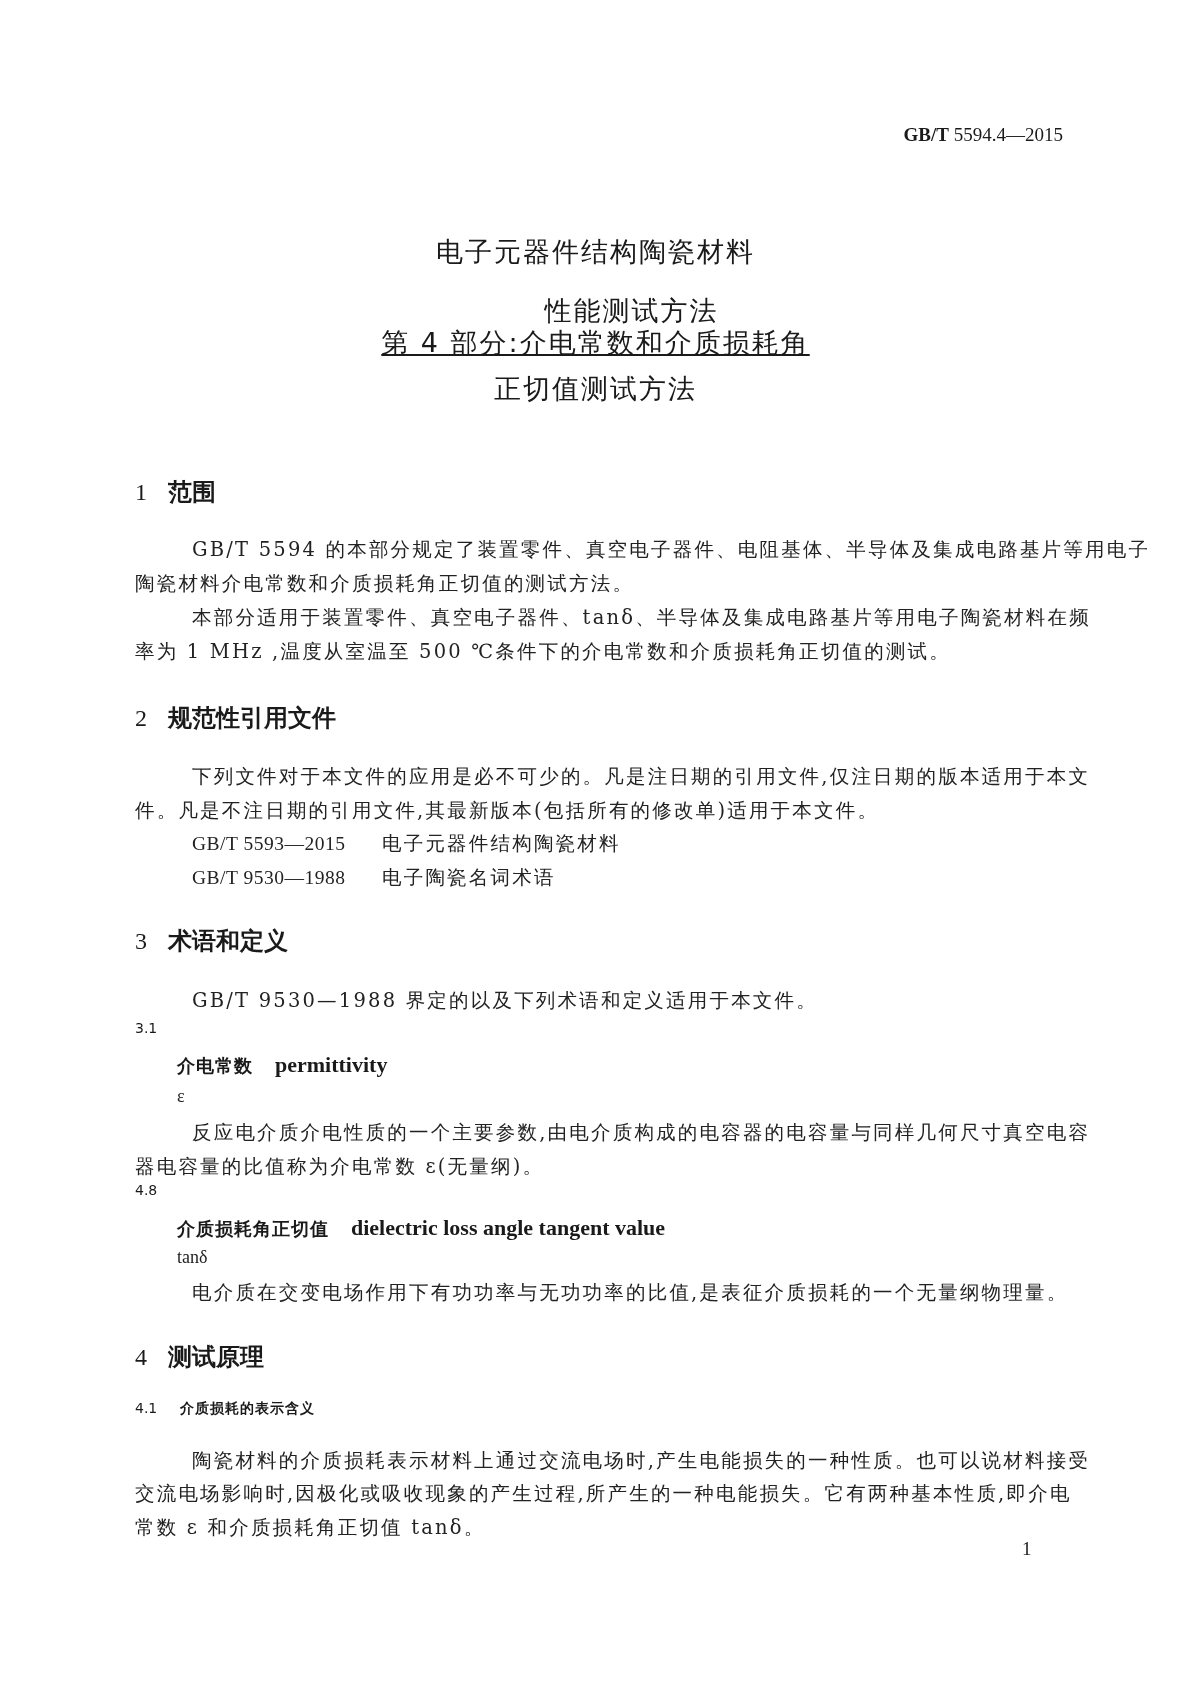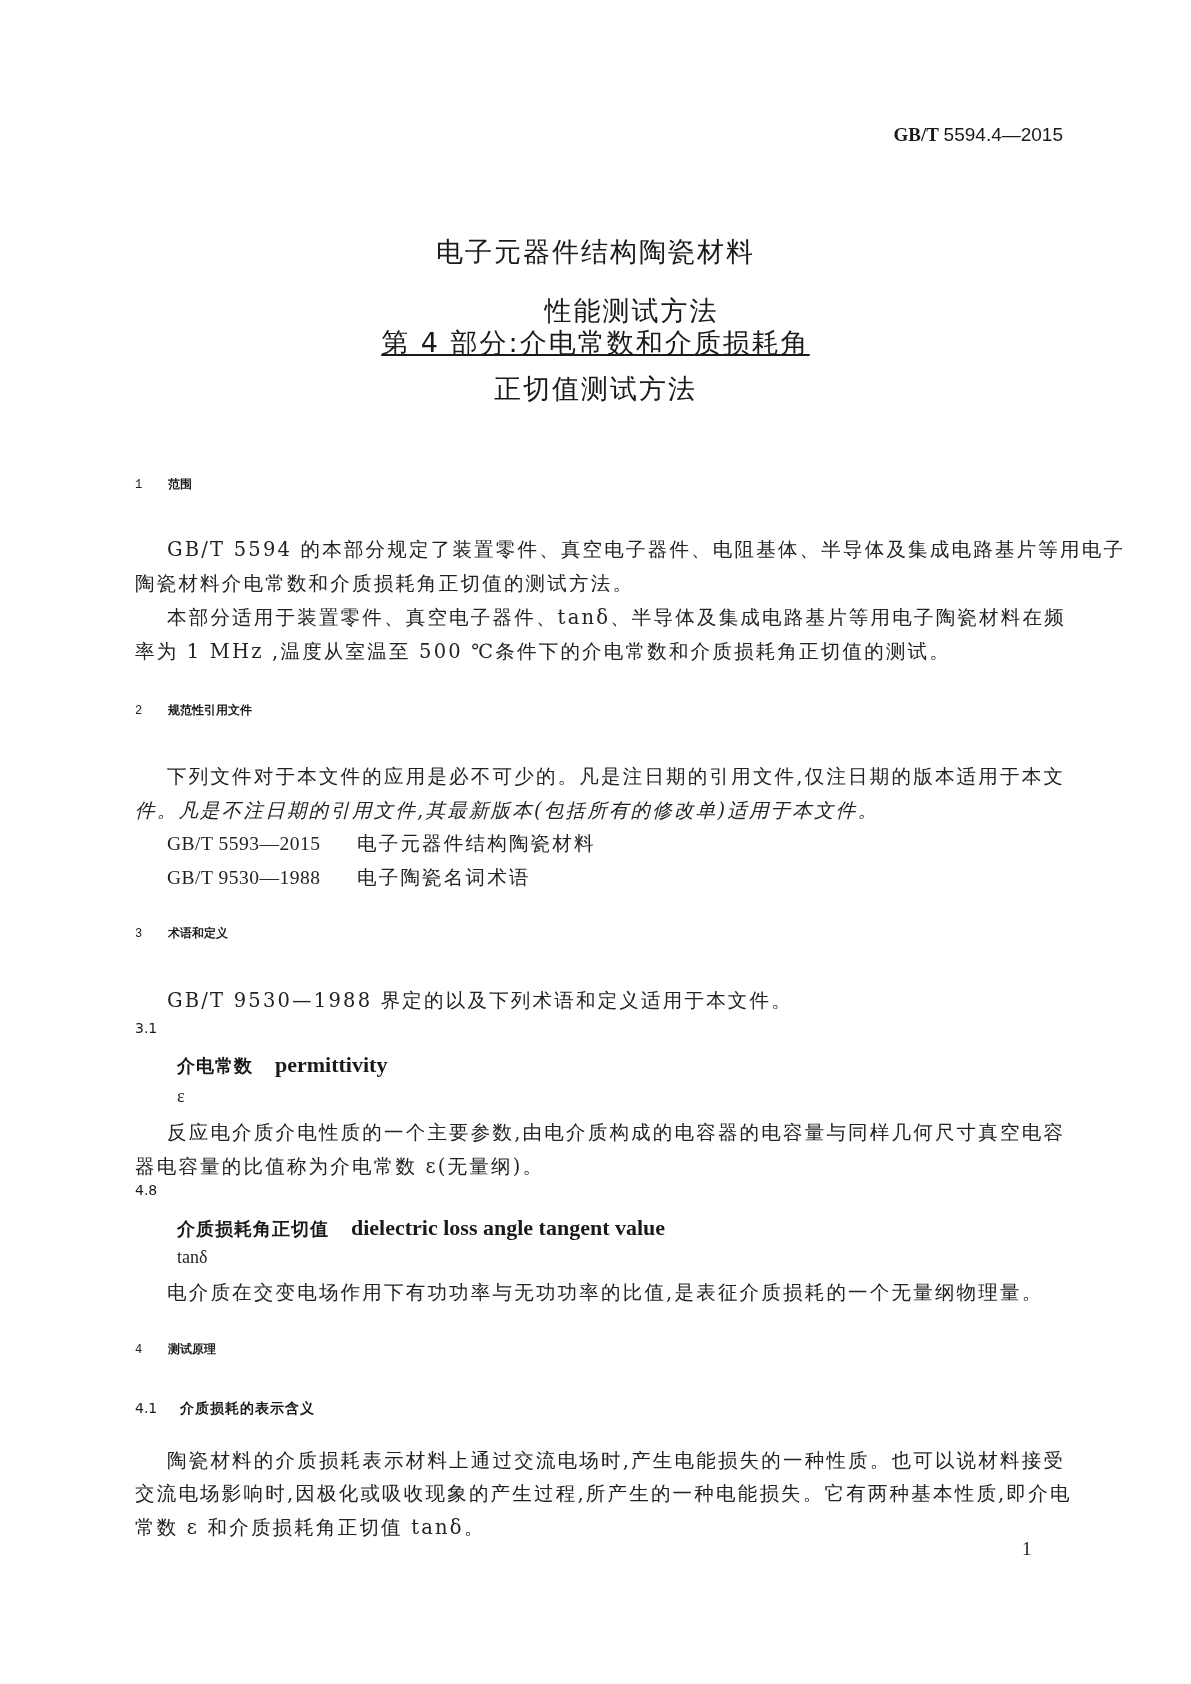--- a/index.html
+++ b/index.html
@@ -1,28 +1,28 @@
 <!DOCTYPE html>
 <html><head>
 <meta charset="utf-8">
 <style>
   html, body { margin: 0; padding: 0; background: #ffffff; }
   body { width: 1191px; height: 1684px; position: relative; overflow: hidden; color: #1a1a1a; }
   .abs { position: absolute; white-space: nowrap; }
-  .sans { font-family: Liberation Sans, sans-serif; margin-top: 28px; }
+  .sans { font-family: Liberation Serif, serif; margin-top: 28px; }
   .std-code { right: 128px; top: 124px; font-size: 19px; }
   .std-code .bold { font-family: "Liberation Serif", serif; font-weight: bold; }
   .title { left: 0; width: 1191px; text-align: center; font-size: 27px; font-family: "DejaVu Sans", sans-serif; letter-spacing: 2px; font-weight: 500; }
-  .h1 { font-size: 12px; font-family: Liberation Mono, monospace; font-weight: bold; left: 135px; }
+  .h1 { font-size: 24px; font-family: Liberation Serif, serif; font-weight: bold; left: 135px; }
   .h1 .num { display: inline-block; width: 33px; font-weight: normal; }
   .h2 { font-size: 14px; font-family: "DejaVu Sans", sans-serif; left: 135px; }
   .h2 .num { display: inline-block; width: 45px; }
   .h2 .txt { font-weight: bold; letter-spacing: 1px; }
   .p { font-size: 19.5px; font-family: "DejaVu Serif", "Liberation Serif", serif; letter-spacing: 2.2px; color: #222; }
-  .ind { left: 167px; }
+  .ind { left: 192px; }
   .noind { left: 135px; }
   .term { left: 177px; font-size: 18px; }
   .term .zh { font-family: "DejaVu Sans", sans-serif; font-weight: bold; letter-spacing: 1px; text-align: right; }
   .term .en { font-family: "Liberation Serif", serif; font-weight: bold; font-size: 22px; margin-left: 22px; }
   .sym { left: 177px; font-size: 18px; font-family: "Liberation Serif", serif; color: #222; }
   .ref-code { display: inline-block; width: 190px; font-family: "Liberation Serif", serif; letter-spacing: 0.5px; }
   .page-num { left: 1022px; top: 1538px; font-size: 19px; font-family: "Liberation Serif", serif; }
 </style>
 </head>
 <body>
@@ -42,21 +42,21 @@
 </div>
 <div class="abs p ind" style="top:536px;">GB/T 5594 的本部分规定了装置零件、真空电子器件、电阻基体、半导体及集成电路基片等用电子</div>
 <div class="abs p noind" style="top:570px;">陶瓷材料介电常数和介质损耗角正切值的测试方法。</div>
 <div class="abs p ind" style="top:604px;">本部分适用于装置零件、真空电子器件、tanδ、半导体及集成电路基片等用电子陶瓷材料在频</div>
 <div class="abs p noind" style="top:638px;">率为 1 MHz ,温度从室温至 500 ℃条件下的介电常数和介质损耗角正切值的测试。</div>
 
 <div class="abs h1" style="top:702px;">
   <span class="num">2</span><span>规范性引用文件</span>
 </div>
 <div class="abs p ind" style="top:763px;">下列文件对于本文件的应用是必不可少的。凡是注日期的引用文件,仅注日期的版本适用于本文</div>
-<div class="abs p noind" style="top:797px;font-style:italic;">件。凡是不注日期的引用文件,其最新版本(包括所有的修改单)适用于本文件。</div>
+<div class="abs p noind" style="top:797px;">件。凡是不注日期的引用文件,其最新版本(包括所有的修改单)适用于本文件。</div>
 <div class="abs p ind" style="top:830px;">
   <span class="ref-code">GB/T 5593—2015</span><span>电子元器件结构陶瓷材料</span>
 </div>
 <div class="abs p ind" style="top:864px;">
   <span class="ref-code">GB/T 9530—1988</span><span>电子陶瓷名词术语</span>
 </div>
 
 <div class="abs h1" style="top:925px;">
   <span class="num">3</span><span>术语和定义</span>
 </div>

